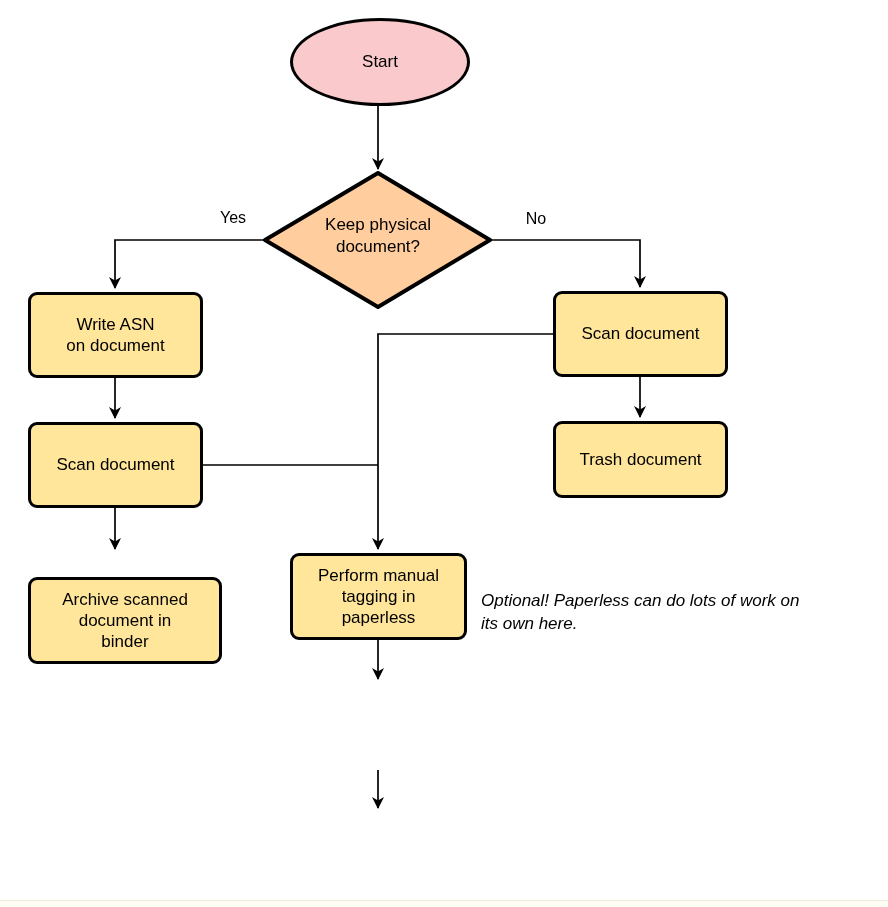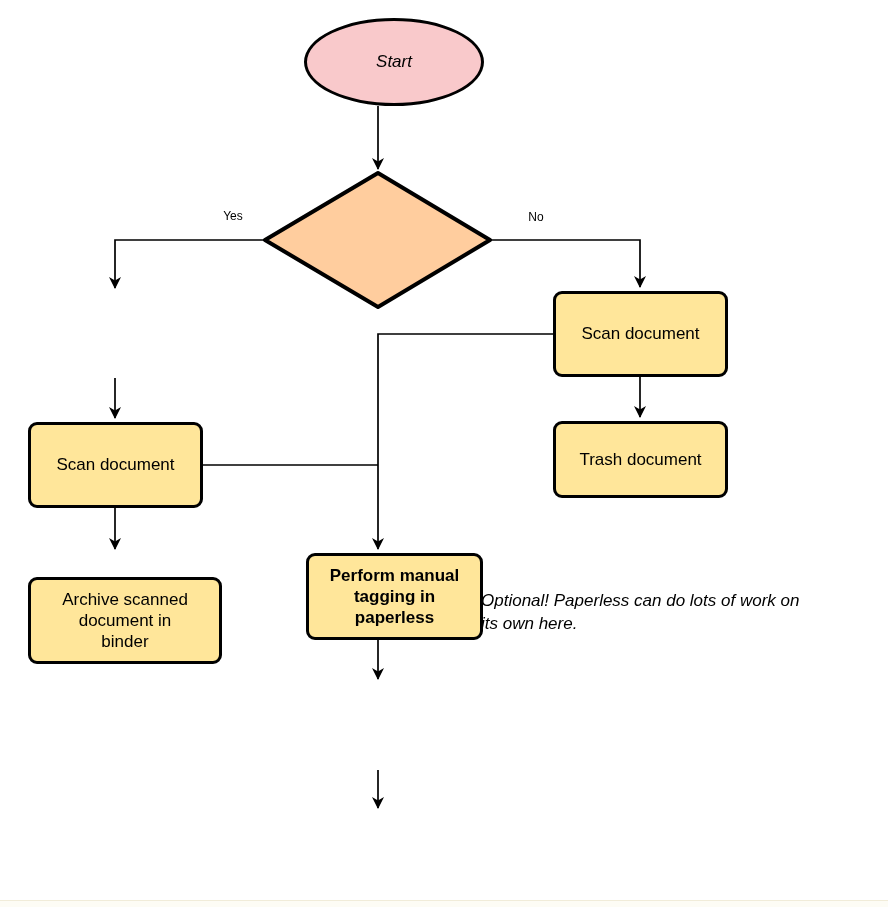--- a/index.html
+++ b/index.html
@@ -40,43 +40,43 @@
     white-space: pre-line;
   }
   .terminal {
     border: 3px solid #000000;
     border-radius: 50%;
   }
   .process {
     border: 3px solid #000000;
     border-radius: 9px;
   }
-  .start-node  { left: 304px; top: 18px;  width: 180px; height: 88px; font-style: italic; }
+  .start-node  { left: 290px; top: 18px;  width: 180px; height: 88px; }
   .end-node    { left: 288px; top: 812px; width: 180px; height: 79px; }
   .write-asn   { left: 28px;  top: 292px; width: 175px; height: 86px; }
   .scan-left   { left: 28px;  top: 422px; width: 175px; height: 86px; }
   .archive     { left: 28px;  top: 553px; width: 194px; height: 87px; margin-top: 24px; }
   .scan-right  { left: 553px; top: 291px; width: 175px; height: 86px; }
   .trash       { left: 553px; top: 421px; width: 175px; height: 77px; }
-  .tagging     { left: 306px; top: 553px; width: 177px; height: 87px; font-weight: bold; }
+  .tagging     { left: 290px; top: 553px; width: 177px; height: 87px; }
   .remove-tag  { left: 290px; top: 683px; width: 175px; height: 87px; }
   .decision-label {
     position: absolute;
     left: 283px; top: 214px;
     width: 190px;
     text-align: center;
     font-size: 17px;
     line-height: 1.3;
     white-space: pre-line;
   }
   .edge-label {
     position: absolute;
     width: 60px;
     text-align: center;
-    font-size: 12px;
+    font-size: 16px;
     color: #000000;
   }
   .yes-label { left: 203px; top: 209px; }
   .no-label  { left: 506px; top: 210px; }
   .annotation {
     position: absolute;
     left: 481px; top: 590px;
     width: 412px;
     font-size: 17px;
     font-style: italic;
@@ -115,24 +115,30 @@
     <path class="edge" d="M378,640 L378,679" marker-end="url(#arrow)"></path>
     <path class="edge" d="M378,770 L378,808" marker-end="url(#arrow)"></path>
 
     <polygon points="378,173 490,240 378,307 265,240" stroke-width="4" stroke-linejoin="round" style="fill: rgb(255, 205, 158); stroke: rgb(0, 0, 0);"></polygon>
   </svg>
 
   <div class="node terminal start-node" style="background-color: rgb(249, 201, 203); border-color: rgb(0, 0, 0);">
     <span class="node-label">Start</span>
   </div>
 
+  <div class="decision-label">Keep physical
+document?</div>
 
   <div class="edge-label yes-label">Yes</div>
   <div class="edge-label no-label">No</div>
 
+  <div class="node process write-asn" style="background-color: rgb(255, 230, 154); border-color: rgb(0, 0, 0);">
+    <span class="node-label">Write ASN
+on document</span>
+  </div>
 
   <div class="node process scan-left" style="background-color: rgb(255, 230, 154); border-color: rgb(0, 0, 0);">
     <span class="node-label">Scan document</span>
   </div>
 
   <div class="node process archive" style="background-color: rgb(255, 230, 154); border-color: rgb(0, 0, 0);">
     <span class="node-label">Archive scanned
 document in
 binder</span>
   </div>

